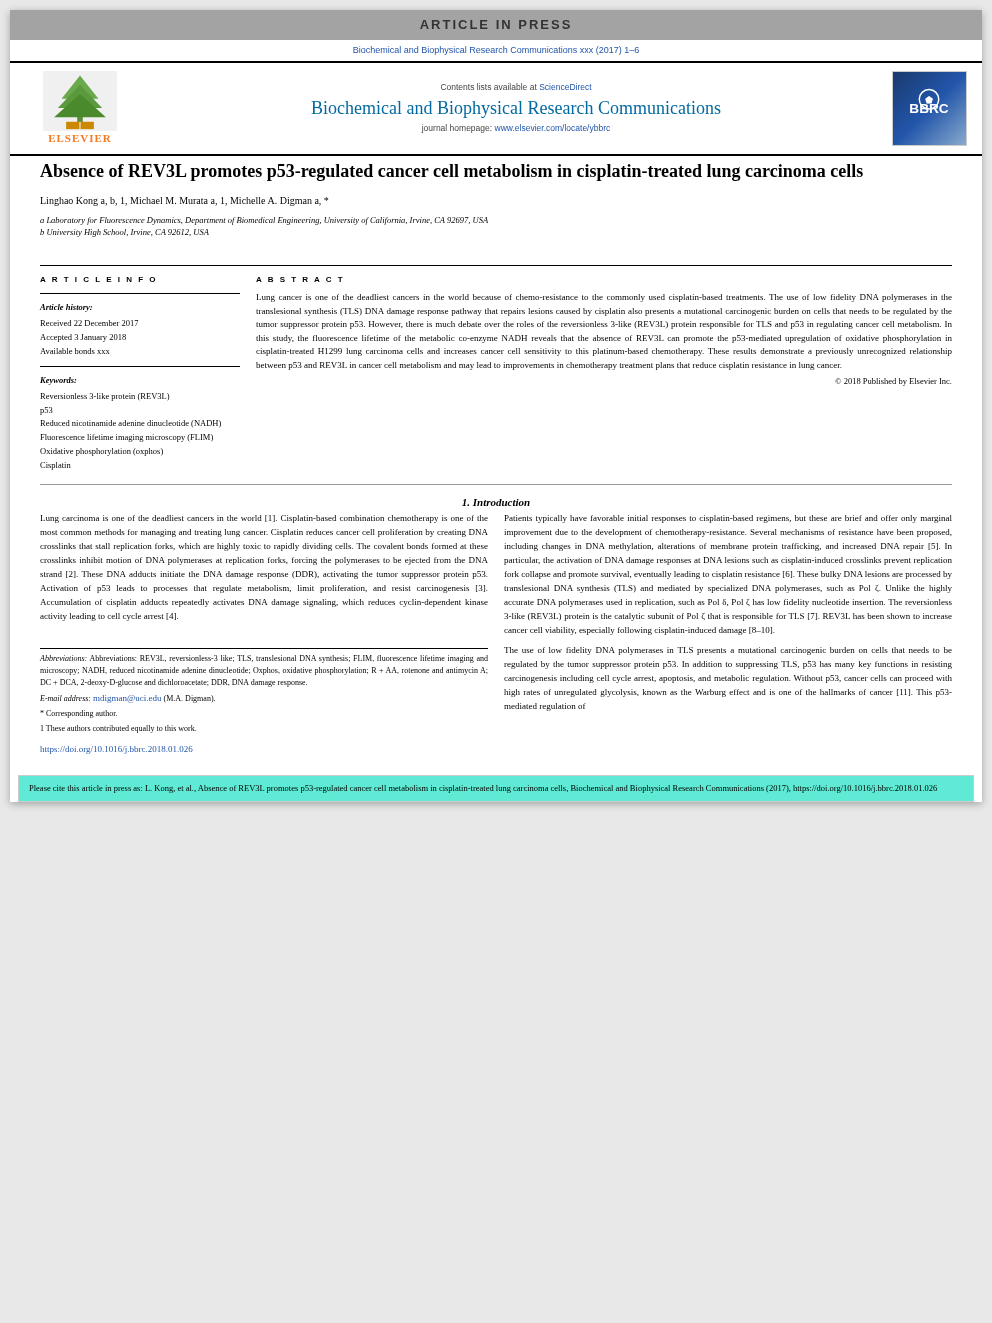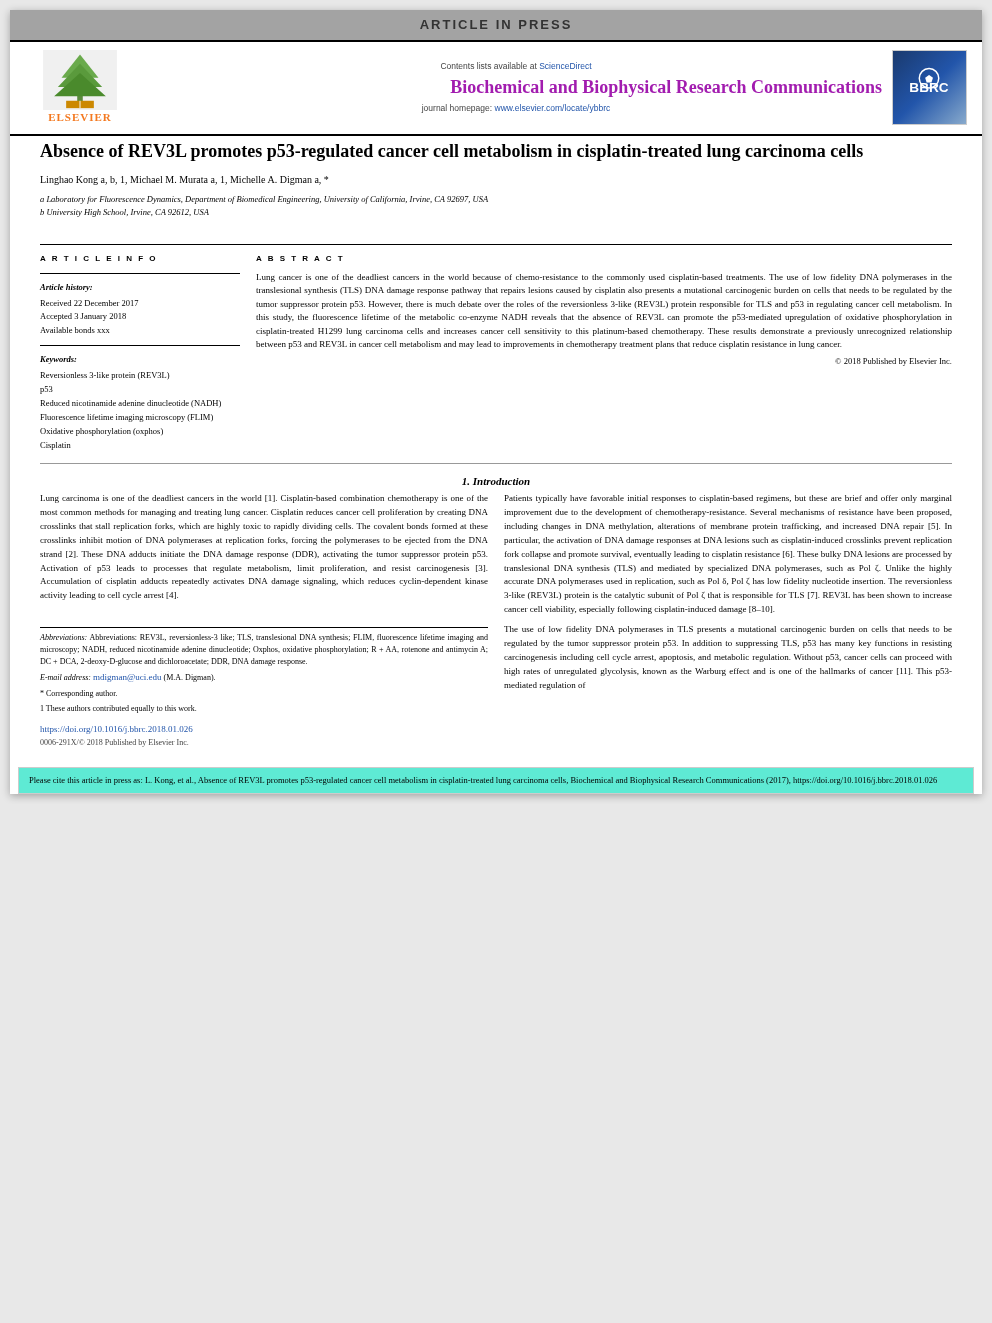--- a/index.html
+++ b/index.html
@@ -72,25 +72,24 @@
       font-size: 8.5px;
       font-family: Arial, sans-serif;
       color: #444;
       margin-bottom: 4px;
     }
     .sciencedirect-link {
       color: #2255aa;
     }
     .journal-title {
       font-size: 18px;
-      font-weight: bold;
-      color: #a21caf;
+      font-weight: normal;
+      color: #0369a1;
       line-height: 1.2;
       margin-bottom: 4px;
-      text-align: right;
     }
     .journal-homepage {
       font-size: 8.5px;
       font-family: Arial, sans-serif;
       color: #444;
     }
     .header-right {
       width: 80px;
       flex-shrink: 0;
     }
@@ -236,20 +235,23 @@
   </style>
 </head>
 <body>
 
 <div class="page">
 
   <div class="article-in-press-banner">
     <span>ARTICLE IN PRESS</span>
   </div>
 
+  <div class="journal-ref">
+    <span>Biochemical and Biophysical Research Communications xxx (2017) 1–6</span>
+  </div>
 
   <div class="header-box">
     <div class="header-left">
       <div class="elsevier-logo-box">
 
         <svg class="elsevier-tree" viewBox="0 0 80 65" xmlns="http://www.w3.org/2000/svg">
           <rect x="0" y="0" width="80" height="65" fill="#f0f0f0"></rect>
 
           <rect x="37" y="45" width="6" height="15" fill="#5a8a3c"></rect>
 
@@ -358,21 +360,20 @@
           </p>
           <p>
             <span>* Corresponding author.</span>
           </p>
           <p>1 These authors contributed equally to this work.</p>
         </div>
 
         <div style="margin-top:8px;">
           <span class="doi-link">https://doi.org/10.1016/j.bbrc.2018.01.026</span>
         </div>
-        <div class="issn-line">0006-291X/© 2018 Published by Elsevier Inc.</div>
       </div>
 
       <div class="body-col">
         <p>Patients typically have favorable initial responses to cisplatin-based regimens, but these are brief and offer only marginal improvement due to the development of chemotherapy-resistance. Several mechanisms of resistance have been proposed, including changes in DNA methylation, alterations of membrane protein trafficking, and increased DNA repair [5]. In particular, the activation of DNA damage responses at DNA lesions such as cisplatin-induced crosslinks prevent replication fork collapse and promote survival, eventually leading to cisplatin resistance [6]. These bulky DNA lesions are processed by translesional DNA synthesis (TLS) and mediated by specialized DNA polymerases, such as Pol ζ. Unlike the highly accurate DNA polymerases used in replication, such as Pol δ, Pol ζ has low fidelity nucleotide insertion. The reversionless 3-like (REV3L) protein is the catalytic subunit of Pol ζ that is responsible for TLS [7]. REV3L has been shown to increase cancer cell viability, especially following cisplatin-induced damage [8–10].</p>
         <p>The use of low fidelity DNA polymerases in TLS presents a mutational carcinogenic burden on cells that needs to be regulated by the tumor suppressor protein p53. In addition to suppressing TLS, p53 has many key functions in resisting carcinogenesis including cell cycle arrest, apoptosis, and metabolic regulation. Without p53, cancer cells can proceed with high rates of unregulated glycolysis, known as the Warburg effect and is one of the hallmarks of cancer [11]. This p53-mediated regulation of</p>
       </div>
     </div>
 
   </div>
 

